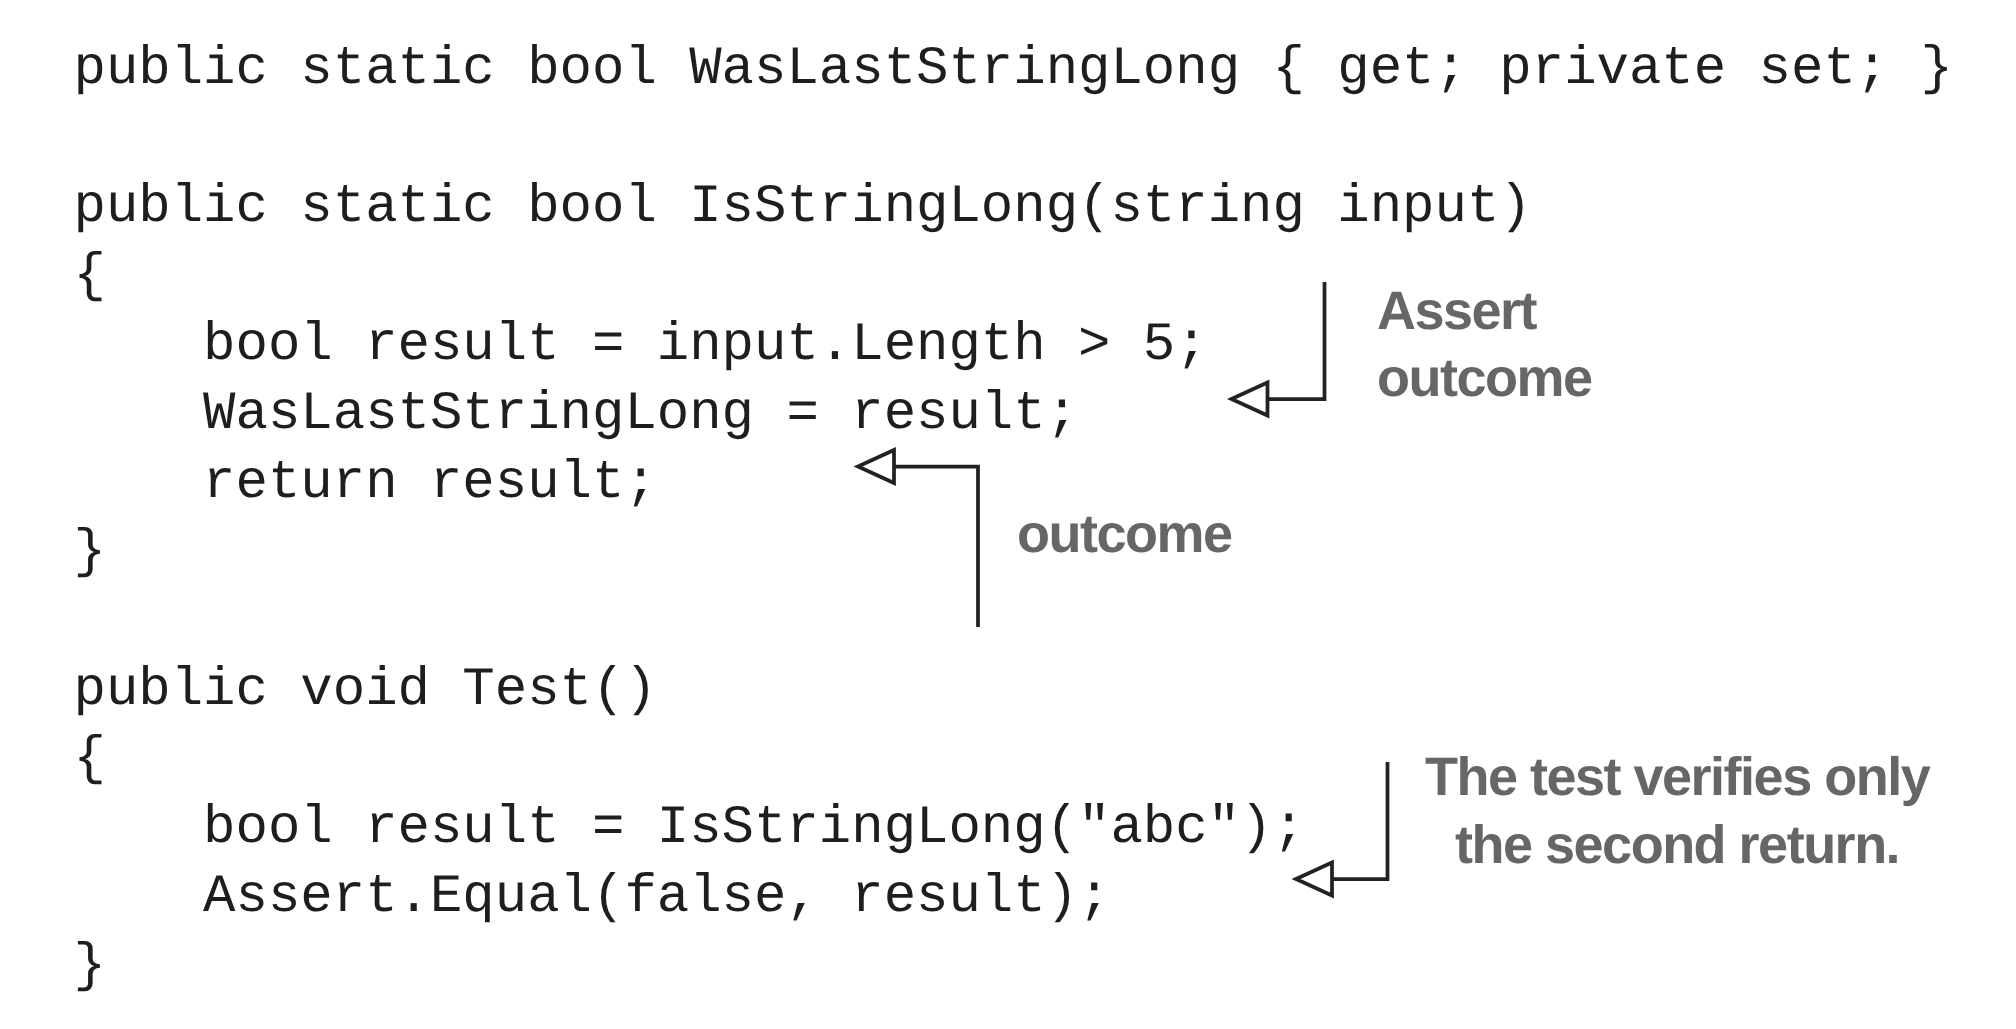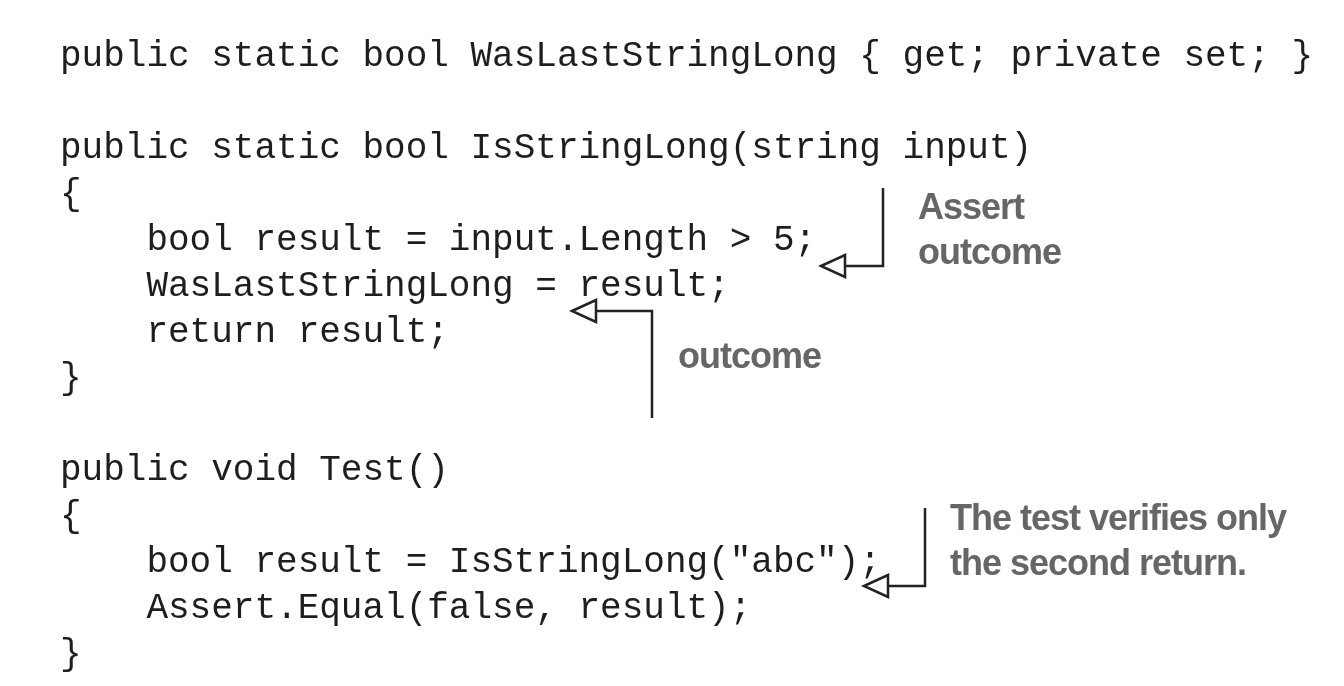--- a/index.html
+++ b/index.html
@@ -11,21 +11,21 @@
     position: relative;
     width: 1344px;
     height: 686px;
     background: #ffffff;
     overflow: hidden;
   }
   .code-listing {
     position: absolute;
     left: 42px;
     top: 16px;
-    margin: 18px;
+    margin: 7px;
     font-family: "Liberation Mono", "DejaVu Sans Mono", monospace;
     font-size: 36px;
     line-height: 46px;
     color: #1e1e1e;
     white-space: pre;
   }
   .code-line {
     min-height: 46px;
   }
   .annotation {
@@ -34,21 +34,21 @@
     font-weight: 700;
     font-size: 36px;
     line-height: 45px;
     letter-spacing: -1px;
     color: #666666;
     white-space: nowrap;
   }
   .annotation .ann-line { display: block; }
   .ann-first  { left: 918px; top: 184px; }
   .ann-second { left: 678px; top: 333px; }
-  .ann-test   { left: 950px; top: 495px; }
+  .ann-test   { left: 950px; top: 495px; text-align: center; }
   .arrow-overlay {
     position: absolute;
     left: 0;
     top: 0;
     width: 1344px;
     height: 686px;
     pointer-events: none;
   }
   .arrow-overlay polyline {
     fill: none;

